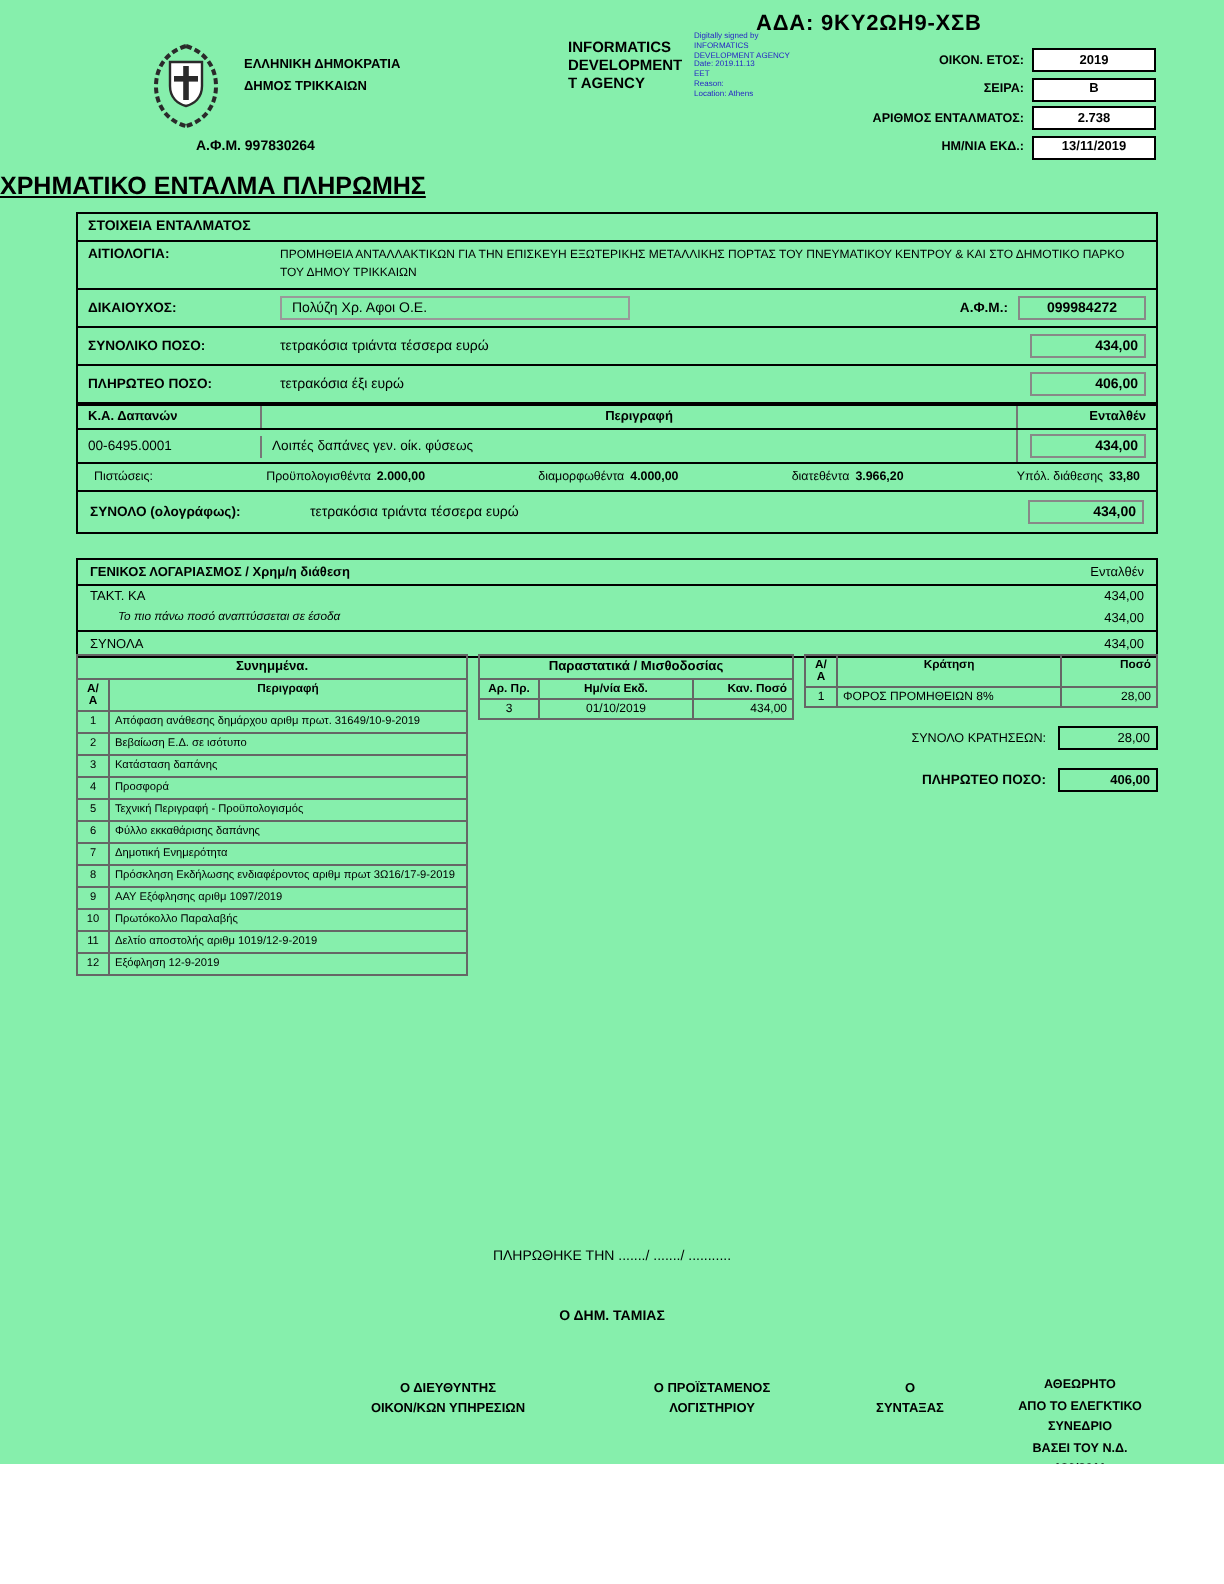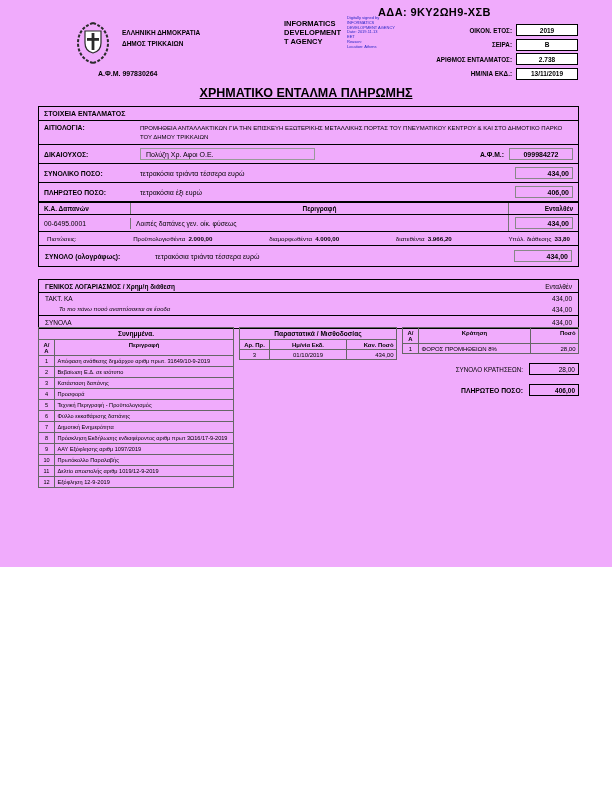--- a/index.html
+++ b/index.html
@@ -1,32 +1,32 @@
 <!DOCTYPE html>
 <html><head>
 <meta charset="utf-8">
 <style>
   * { margin:0; padding:0; box-sizing:border-box; }
   html,body { background:#ffffff; }
   body { font-family:"Liberation Sans","DejaVu Sans",sans-serif; color:#000; }
-  .page { position:relative; width:612px; height:567px; background:#f0abfc; margin:0 auto; overflow:hidden; }
+  .page { position:relative; width:612px; height:732px; background:#86efac; margin:0 auto; overflow:hidden; }
   .abs { position:absolute; }
 
   
   .ada { left:378px; top:6px; font-size:11px; font-weight:bold; letter-spacing:.4px; }
   .emblem { left:70px; top:20px; width:46px; height:46px; }
   .org { left:122px; top:27px; font-size:6.5px; font-weight:bold; line-height:11px; }
   .afm-top { left:98px; top:70px; font-size:7px; font-weight:bold; }
   .agency-name { left:284px; top:19px; font-size:7.5px; font-weight:bold; line-height:9px; }
   .sig-block { left:347px; top:16px; width:62px; font-size:4px; line-height:4.8px; color:#2626c4; }
   .meta { left:420px; top:24px; width:158px; }
   .meta-row { display:flex; align-items:center; margin-bottom:2.5px; }
   .meta-label { flex:1; text-align:right; font-size:6.3px; font-weight:bold; padding-right:4px; white-space:nowrap; }
   .meta-value { width:62px; border:1px solid #000; font-size:6.5px; font-weight:bold; text-align:center; padding:1.5px 1px; background:#fff; }
-  .title { left:0; top:86px; width:100%; text-align:center; font-size:12.5px; font-weight:bold; text-decoration:underline; }
+  .title { left:0; top:86px; width:100%; text-align:left; font-size:12.5px; font-weight:bold; text-decoration:underline; }
 
   
   .box1 { left:38px; top:106px; width:541px; border:1px solid #000; }
   .sec-title { font-weight:bold; font-size:7px; padding:3px 5px; border-bottom:1px solid #000; }
   .b1-row { display:flex; align-items:center; padding:3px 5px; border-bottom:1px solid #000; min-height:15px; }
   .b1-row:last-child { border-bottom:none; }
   .b1-row.top { align-items:flex-start; }
   .b1-label { width:96px; flex-shrink:0; font-weight:bold; font-size:6.8px; }
   .reason-text { flex:1; font-size:6px; line-height:8.5px; padding-right:6px; }
   .payee-box { border:1px solid #999; padding:1.5px 5px; min-width:175px; font-size:7px; }

